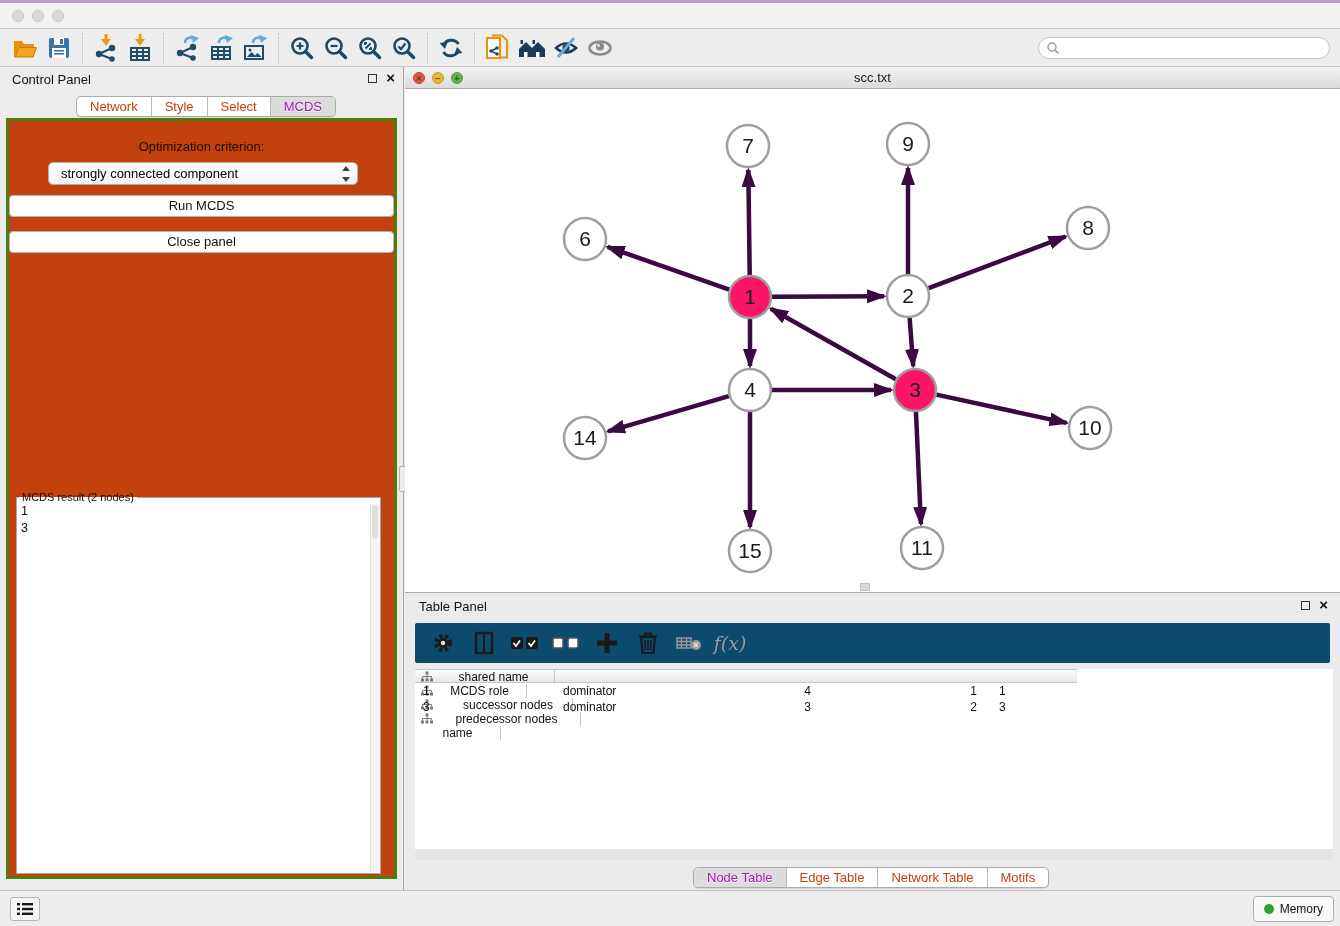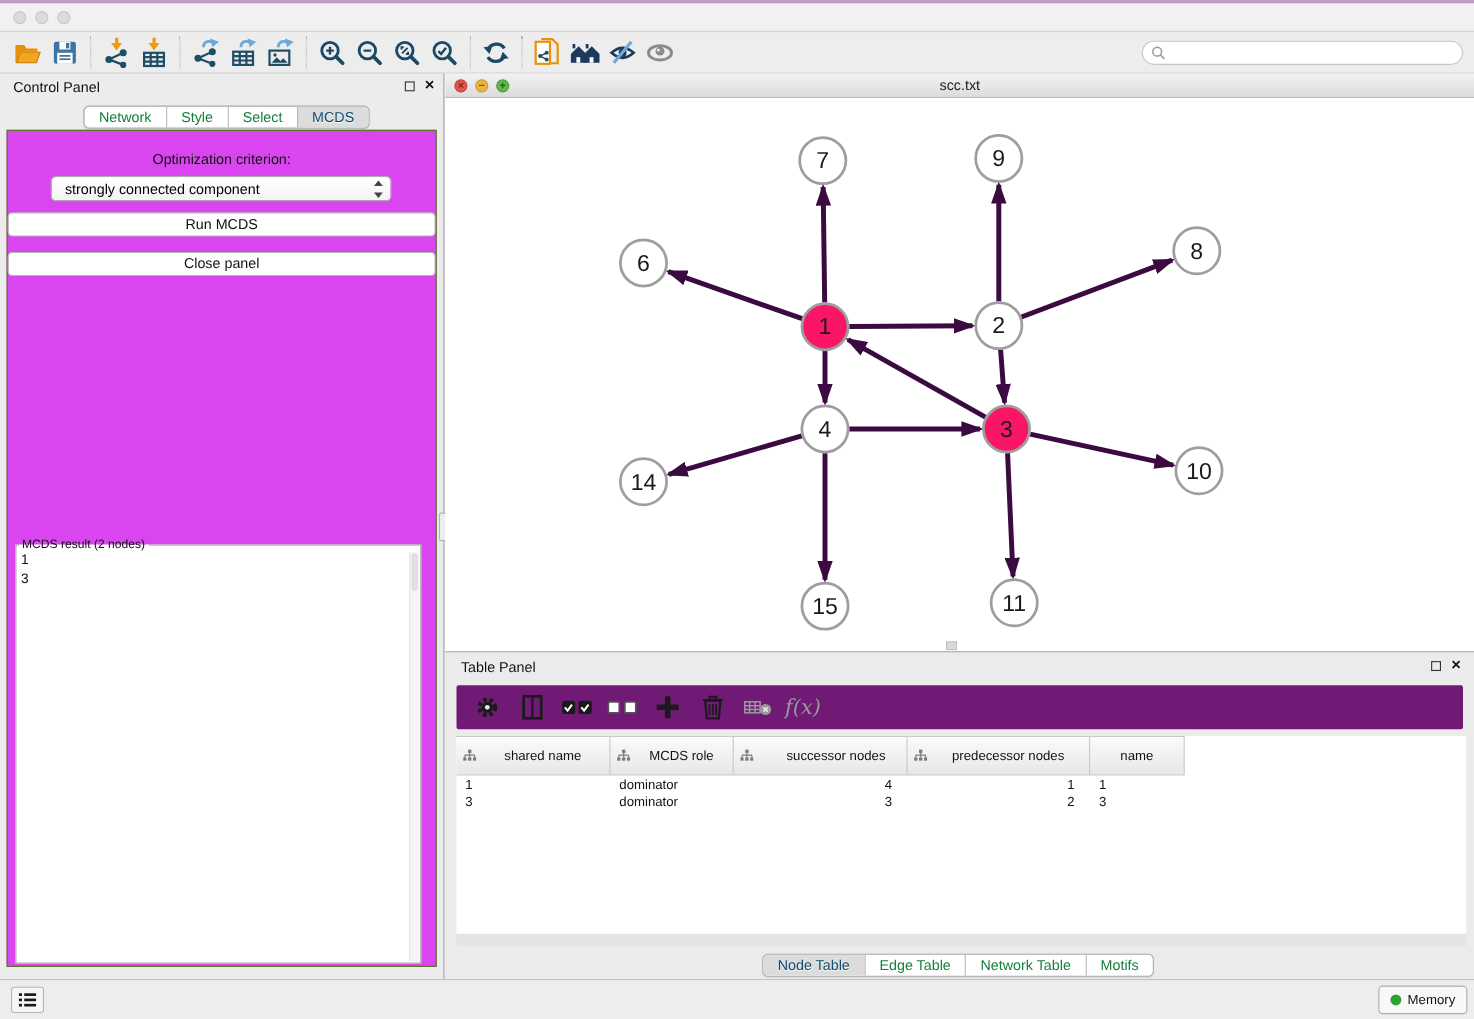--- a/index.html
+++ b/index.html
@@ -27,27 +27,27 @@
   
   .control-panel { position:absolute; left:0; top:67px; width:404px; height:823px;
     background:#ECECEC; border-right:1px solid #A6A6A6; }
   .cp-title { position:absolute; left:12px; top:5px; font-size:13px; color:#111; }
   .panel-icons { position:absolute; right:8px; top:5px; display:flex; align-items:center; gap:9px; }
   .float-ico { width:9px; height:9px; border:1.5px solid #333; }
   .close-ico { font-size:15px; font-weight:bold; color:#111; line-height:12px; }
 
   .seg-tabs { display:flex; border:1px solid #ABABAB; border-radius:5px; overflow:hidden;
     background:#FFF; height:21px; font-size:13px; box-shadow:0 1px 1px rgba(0,0,0,.08); }
-  .seg { padding:0 13px; line-height:20px; color:#15803d; border-left:1px solid #B9B9B9; white-space:nowrap; }
+  .seg { padding:0 13px; line-height:20px; color:#c2410c; border-left:1px solid #B9B9B9; white-space:nowrap; }
   .seg:first-child { border-left:none; }
-  .seg.sel { background:#DCDCDC; color:#0c4a6e; text-shadow:0 1px 0 #fff; }
+  .seg.sel { background:#DCDCDC; color:#a21caf; text-shadow:0 1px 0 #fff; }
   .cp-tabs { position:absolute; left:76px; top:29px; }
 
   .panel-body { position:absolute; left:6px; right:6px; top:51px; bottom:11px;
-    border:1px solid #4d7c0f; background:#d946ef; }
+    border:3px solid #4d7c0f; background:#c2410c; }
   .opt-label { position:absolute; left:0; right:0; top:18px; text-align:center; font-size:13px; color:#111; }
   .dropdown { position:absolute; left:39px; width:310px; top:41px; height:23px;
     border:1px solid #B0B0B0; border-radius:5px; background:linear-gradient(#FFF,#F4F4F4);
     font-size:13px; display:flex; align-items:center; padding-left:12px; }
   .dd-stepper { position:absolute; right:5px; top:3px; width:12px; height:16px;
     display:flex; flex-direction:column; align-items:center; justify-content:space-between; }
   .tri-up { width:0; height:0; border-left:4px solid transparent; border-right:4px solid transparent; border-bottom:5px solid #444; }
   .tri-dn { width:0; height:0; border-left:4px solid transparent; border-right:4px solid transparent; border-top:5px solid #444; }
   .btn-row { position:absolute; left:0; right:0; top:74px; display:flex; justify-content:center; gap:14px;flex-direction:column; }
   .mac-btn { height:22px; padding:0 17px; font-size:13px; color:#111; background:#FFF;
@@ -79,27 +79,27 @@
   .net-canvas { position:absolute; left:0; top:22px; right:0; bottom:0; background:#FFF; }
   .net-canvas svg { width:100%; height:100%; display:block; }
   .h-grip { position:absolute; left:455px; bottom:1px; width:10px; height:8px;
     background:#D9D9D9; border:1px solid #C2C2C2; }
 
   
   .table-panel { position:absolute; left:405px; top:592px; width:935px; height:298px;
     background:#EBEBEB; border-top:1px solid #ACACAC; }
   .tp-title { position:absolute; left:14px; top:6px; font-size:13px; color:#111; }
   .tp-toolbar { position:absolute; left:10px; right:10px; top:30px; height:40px;
-    background:#701a75; border-radius:2px; display:flex; align-items:center; gap:13px; padding-left:14px; }
+    background:#0c4a6e; border-radius:2px; display:flex; align-items:center; gap:13px; padding-left:14px; }
   .tp-ico { width:28px; height:26px; display:flex; align-items:center; justify-content:center; }
   .fx-label { font-size:19px; font-style:italic; color:#9A9A9A; font-family:"DejaVu Serif", serif; }
 
   .node-table { position:absolute; left:10px; right:7px; top:76px; height:180px; background:#FFF; }
-  .nt-header { display:flex; height:36px; border-top:1px solid #C8C8C8; border-bottom:1px solid #C8C8C8;
-    background:linear-gradient(#FBFBFB,#E7E7E7); width:662px; }
+  .nt-header { display:flex; height:14px; border-top:1px solid #C8C8C8; border-bottom:1px solid #C8C8C8;
+    background:linear-gradient(#FBFBFB,#E7E7E7); width:662px;flex-direction:column; }
   .nt-hcell { display:flex; align-items:center; border-right:1px solid #C8C8C8; font-size:12px; color:#111; }
   .nt-hcell .tree { margin-left:6px; flex:0 0 auto; }
   .nt-hcell .hlabel { flex:1; text-align:center; padding:0 6px; white-space:nowrap; }
   .nt-row { display:flex; height:16px; font-size:12px; color:#111; }
   .nt-cell { white-space:nowrap; overflow:hidden; }
 
   .tp-scrollband { position:absolute; left:10px; right:7px; top:256px; height:11px; background:#E4E4E4; }
   .tp-tabs { position:absolute; left:288px; top:274px; }
 
   

